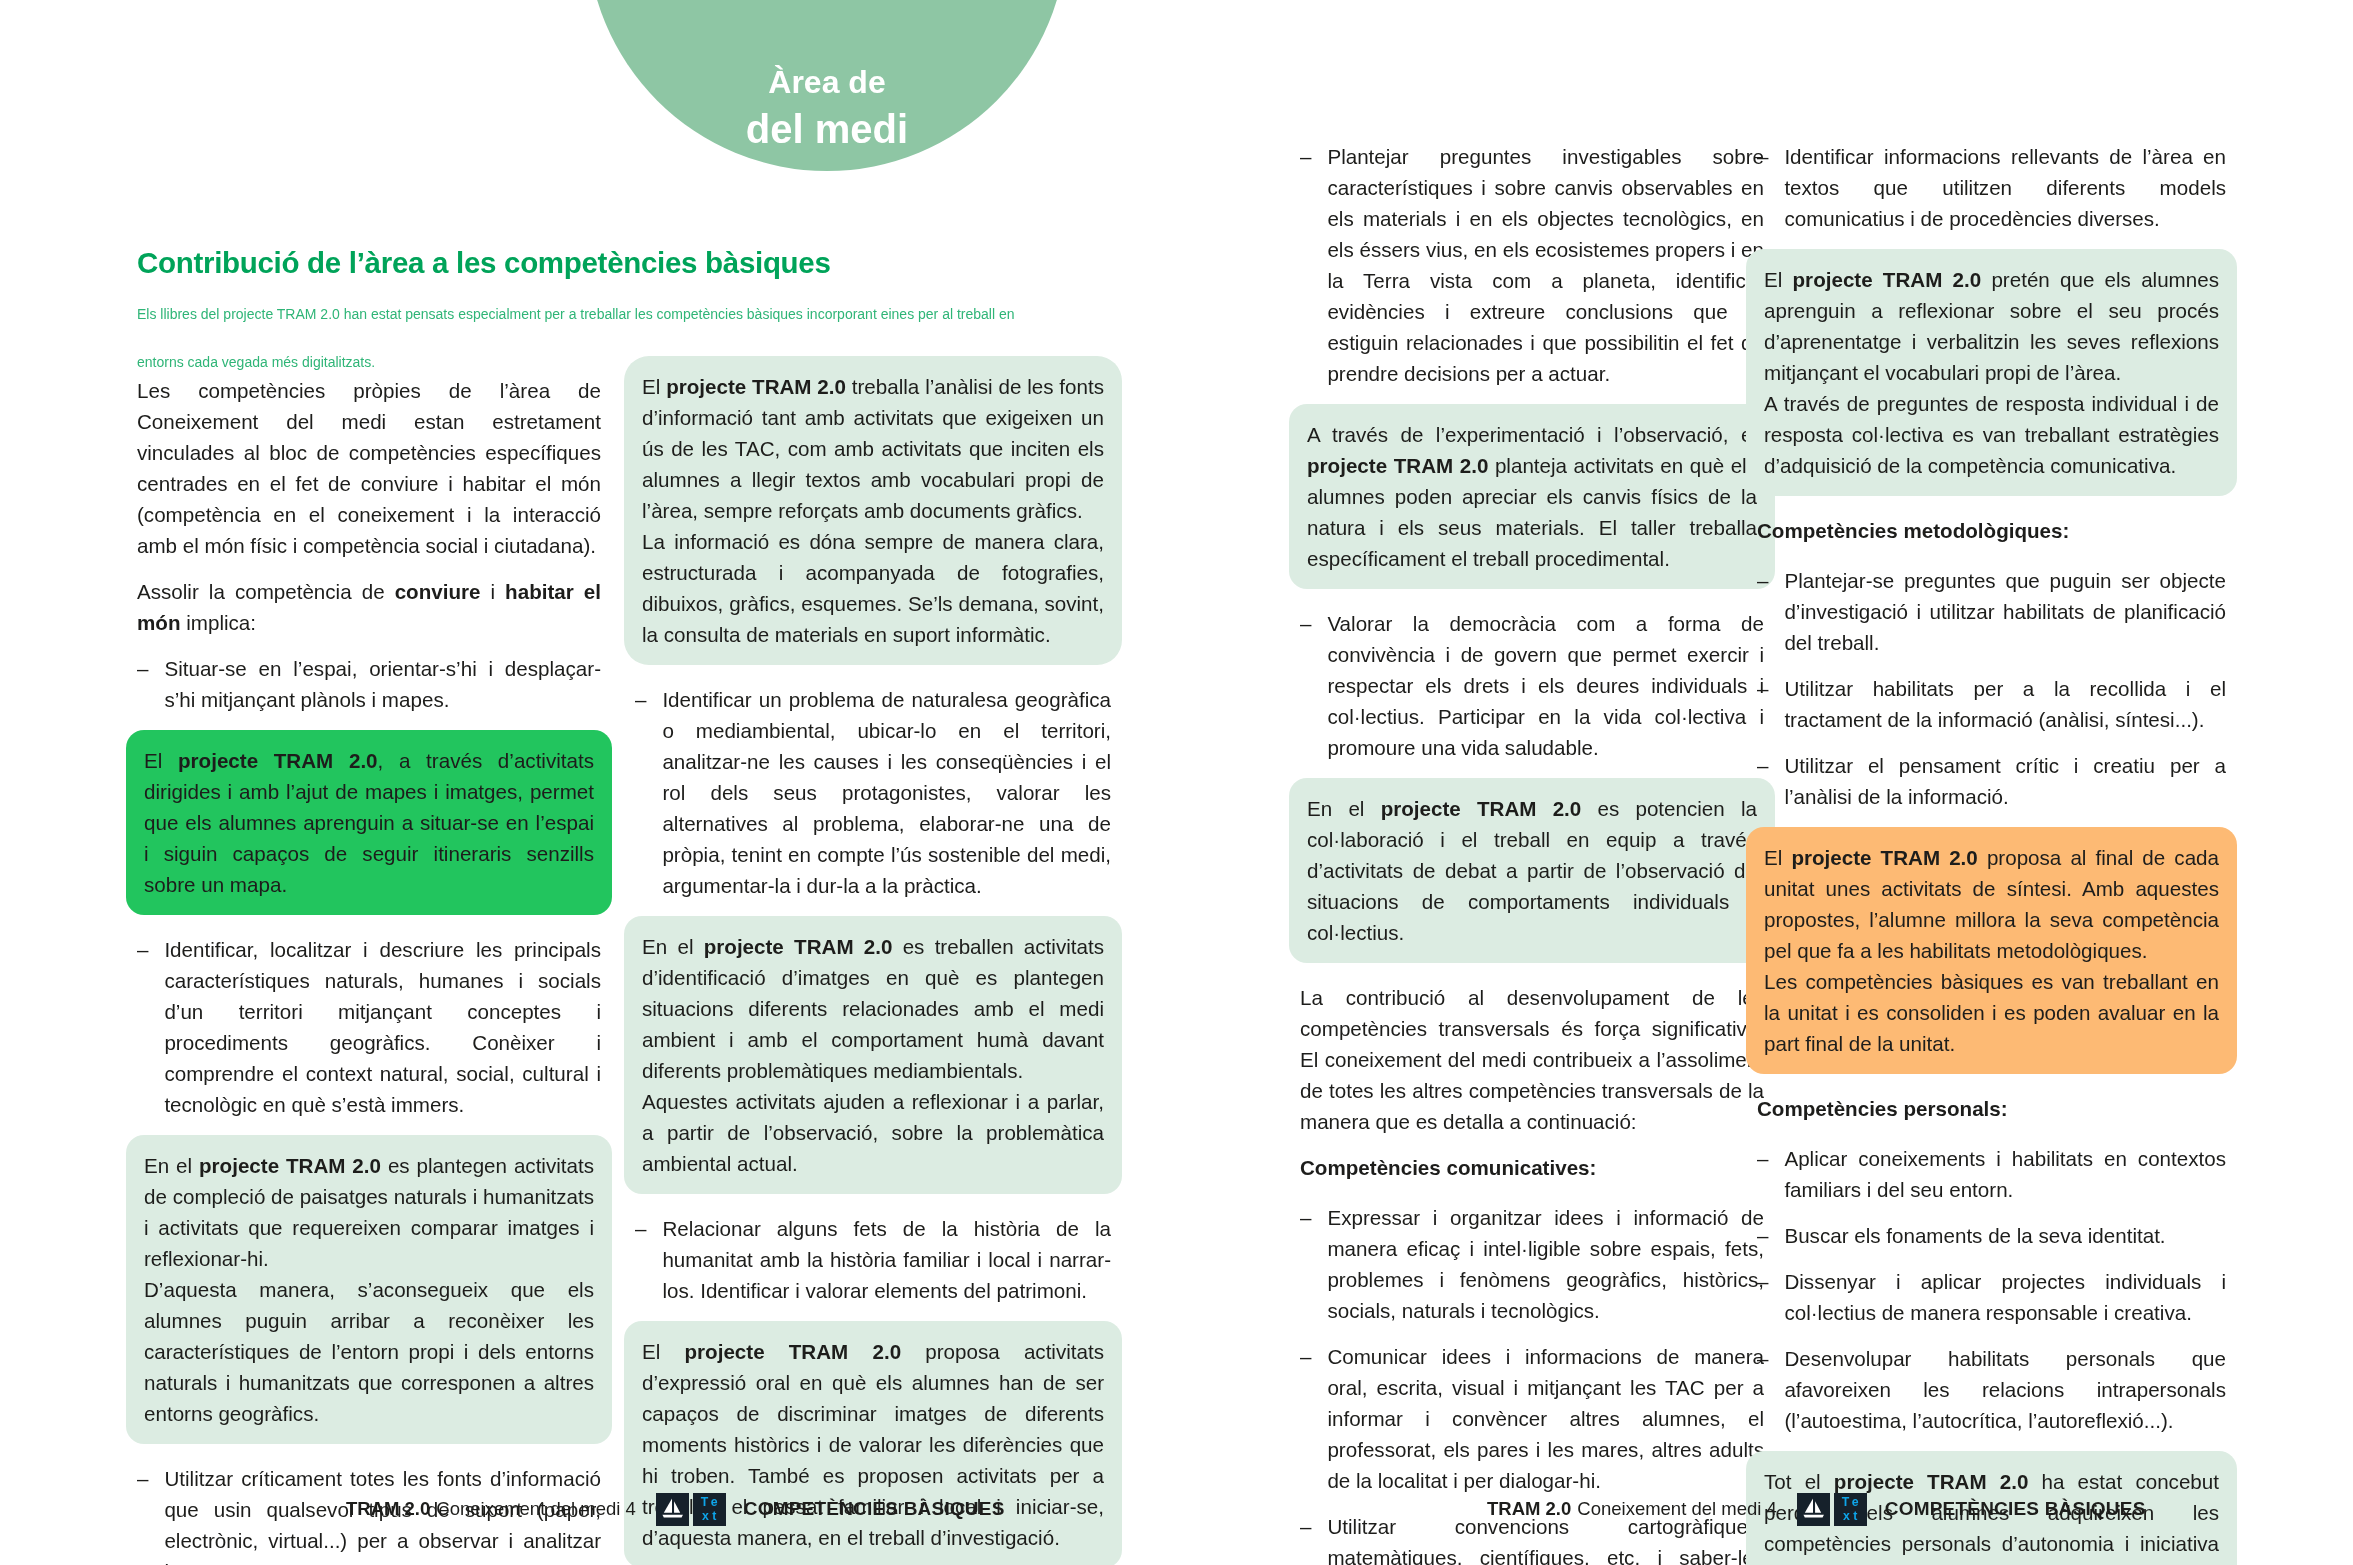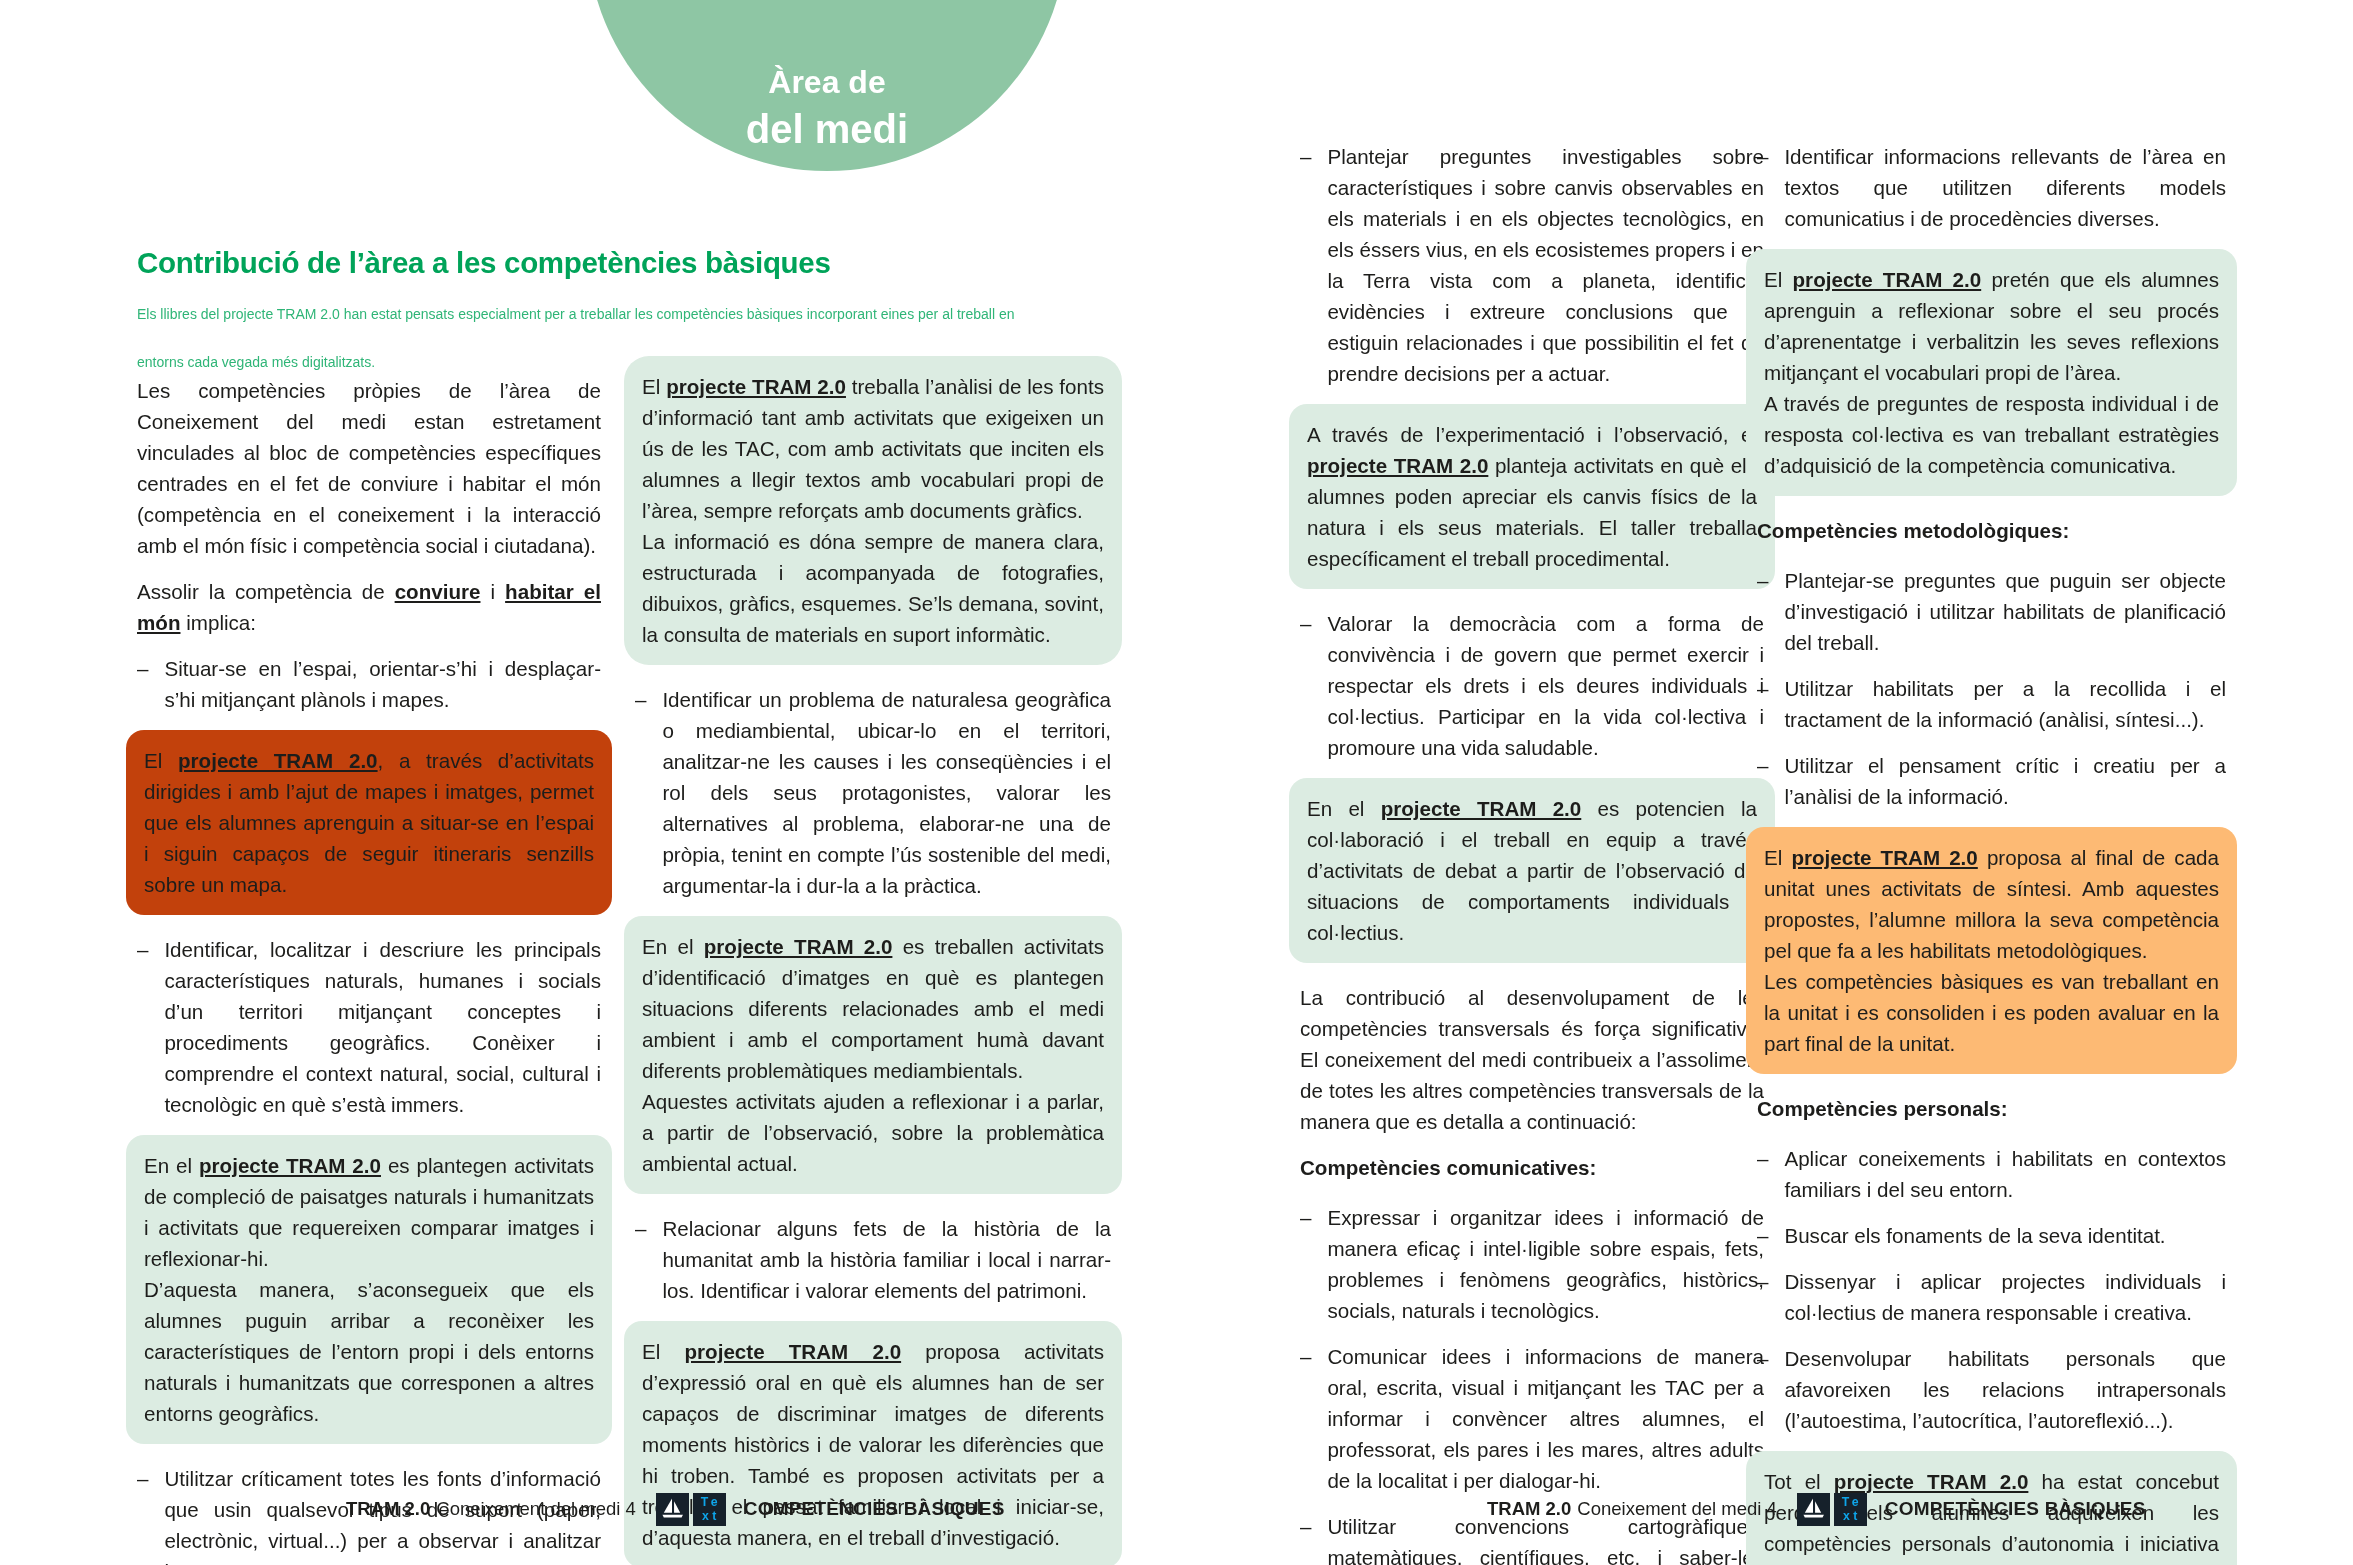--- a/index.html
+++ b/index.html
@@ -24,21 +24,21 @@
   #rcol1{left:1300px;top:141px;width:464px;}
   #rcol2{left:1757px;top:141px;width:469px;}
 
   .para{margin:0 0 15px;}
   .subheading{margin:5.5px 0 19px;font-weight:bold;text-align:left;}
   .bullet{position:relative;padding-left:27.4px;margin:0 0 15px;}
   .dash{position:absolute;left:0;top:0;}
   .box{border-radius:18px;padding:15px 18px;margin:2.7px 0 19px -11px;
        width:calc(100% + 22px);box-sizing:border-box;}
   .boxp{margin:0;}
-  strong{font-weight:bold;text-decoration:underline;}
+  strong{font-weight:bold;}
 
   
   .pfooter{position:absolute;top:1490px;height:38px;display:flex;align-items:center;}
   #lfooter{left:346px;} #rfooter{left:1487px;}
   .fbook{font-weight:bold;font-size:18.5px;margin-right:6px;white-space:nowrap;}
   .fseries{font-size:18.5px;margin-right:20.6px;white-space:nowrap;}
   .flogo{display:flex;gap:3.4px;margin-right:18px;}
   .logo-sq{width:33px;height:33px;display:flex;align-items:center;justify-content:center;}
   .logo-letters{color:#0ea5e9;font-weight:bold;font-size:12.3px;line-height:14.4px;
                 letter-spacing:3.4px;text-align:center;padding-left:3.4px;}
@@ -59,21 +59,21 @@
   <h1 class="page-title" id="page-title" style="color: rgb(0, 163, 89);">Contribució de l’àrea a les competències bàsiques</h1>
   <p class="intro" id="intro" style="color: rgb(47, 181, 119);">Els llibres del projecte TRAM 2.0 han estat pensats especialment per a treballar les competències bàsiques incorporant eines per al treball en entorns cada vegada més digitalitzats.</p>
 
   <div class="col" id="lcol1">
       <p class="para">Les competències pròpies de l’àrea de Coneixement del medi estan estretament vinculades al bloc de competències específiques centrades en el fet de conviure i habitar el món (competència en el coneixement i la interacció amb el món físic i competència social i ciutadana).</p>
       <p class="para">Assolir la competència de <strong>conviure</strong> i <strong>habitar el món</strong> implica:</p>
       <div class="bullet">
         <span class="dash">–</span>
         <div class="btext">Situar-se en l’espai, orientar-s’hi i desplaçar-s’hi mitjançant plànols i mapes.</div>
       </div>
-      <div class="box" style="background: #c2410c;">
+      <div class="box" style="background: #22c55e;">
         <p class="boxp">El <strong>projecte TRAM 2.0</strong>, a través d’activitats dirigides i amb l’ajut de mapes i imatges, permet que els alumnes aprenguin a situar-se en l’espai i siguin capaços de seguir itineraris senzills sobre un mapa.</p>
       </div>
       <div class="bullet">
         <span class="dash">–</span>
         <div class="btext">Identificar, localitzar i descriure les principals característiques naturals, humanes i socials d’un territori mitjançant conceptes i procediments geogràfics. Conèixer i comprendre el context natural, social, cultural i tecnològic en què s’està immers.</div>
       </div>
       <div class="box" style="background: rgb(220, 236, 226);">
         <p class="boxp">En el <strong>projecte TRAM 2.0</strong> es plantegen activitats de compleció de paisatges naturals i humanitzats i activitats que requereixen comparar imatges i reflexionar-hi.</p>
         <p class="boxp">D’aquesta manera, s’aconsegueix que els alumnes puguin arribar a reconèixer les característiques de l’entorn propi i dels entorns naturals i humanitzats que corresponen a altres entorns geogràfics.</p>
       </div>

